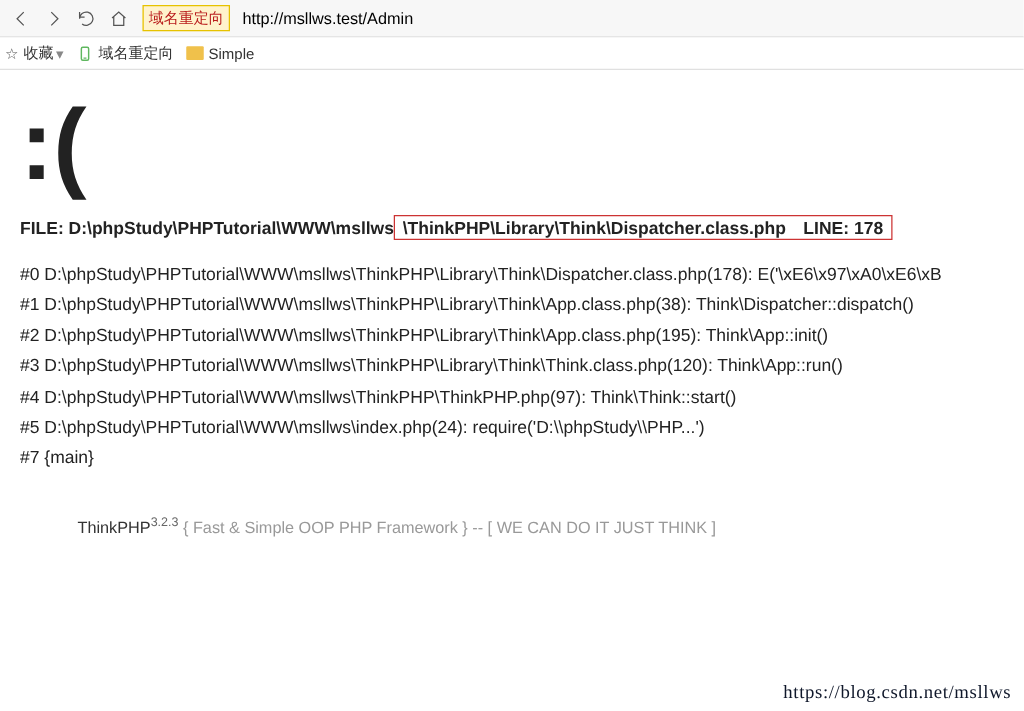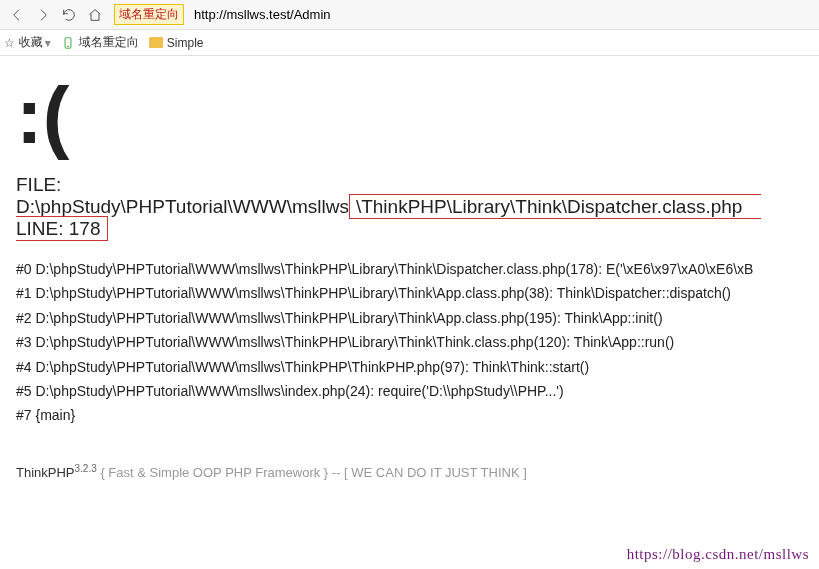--- a/index.html
+++ b/index.html
@@ -11,28 +11,28 @@
 .url { font-size: 13px; color: #000000; padding-left: 4px; }
 .bookbar { height: 26px; background: #fff; border-bottom: 1px solid #e0e0e0; display: flex; align-items: center; font-size: 12px; color: #333; padding: 0 4px; }
 .bm { display: flex; align-items: center; margin-right: 10px; }
 .bm svg, .bm .ic { width: 14px; height: 14px; margin-right: 4px; }
 .star { color: #555; margin-right: 4px; }
 .folder { width: 14px; height: 11px; background: #f0c14b; border-radius: 1px; margin-right: 4px; }
 .content { padding: 20px 16px 0 16px; color: #222; }
 .face { font-size: 80px; font-weight: bold; line-height: 1; margin-bottom: 18px; font-family: Arial, sans-serif; }
 .title { font-size: 28px; font-weight: bold; margin-bottom: 16px; }
 .label { font-size: 14px; font-weight: bold; margin-bottom: 6px; }
-.fileline { font-size: 19px; margin-bottom: 18px; }
+.fileline { font-size: 14px; margin-bottom: 18px; font-weight: bold; }
 .hl { border: 1px solid #cc3333; padding: 1px 6px; }
 .trace-list { font-size: 14px; line-height: 1.6; }
 .trace-list div { margin-bottom: 2px; white-space: nowrap; overflow: hidden; }
-.footer { font-size: 13px; color: #999; margin-top: 36px; }
+.footer { font-size: 13px; color: #999; margin-top: 36px; margin-left: 46px; }
 .footer .tp { color: #333; font-weight: 500; }
 .footer sup { font-size: 10px; color: #666; }
-.watermark { position: absolute; bottom: 6px; right: 10px; font-size: 15px; color: #701a75; font-family: Georgia, serif; letter-spacing: 0.5px; }
+.watermark { position: absolute; bottom: 6px; right: 10px; font-size: 15px; color: #0f172a; font-family: Georgia, serif; letter-spacing: 0.5px; }
 </style>
 </head>
 <body>
 
 <div class="toolbar">
   <div class="nav-btn">
     <svg viewBox="0 0 24 24">
         <polyline points="15 4 7 12 15 20"></polyline>
       </svg>
   </div>

